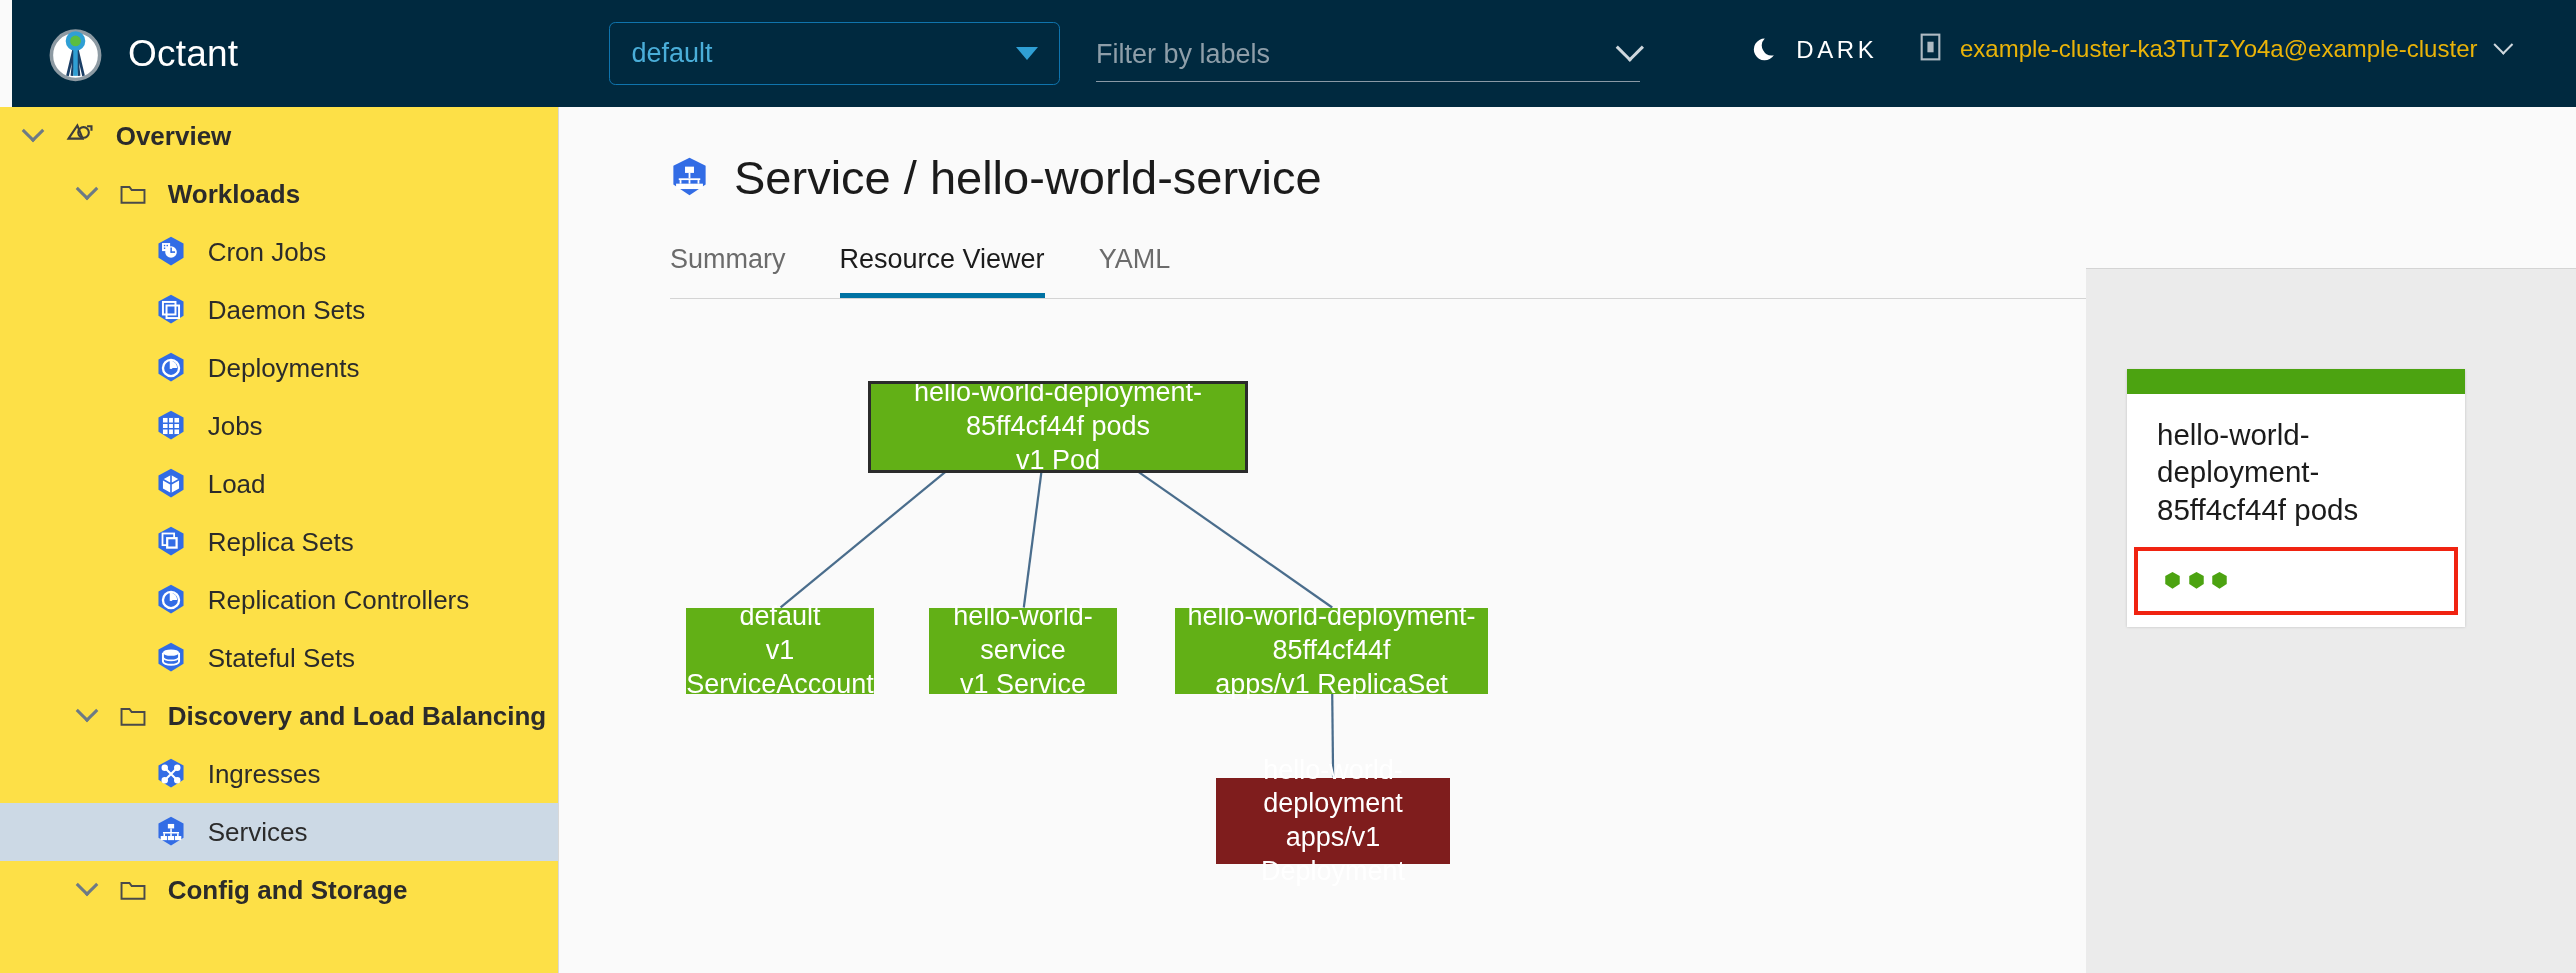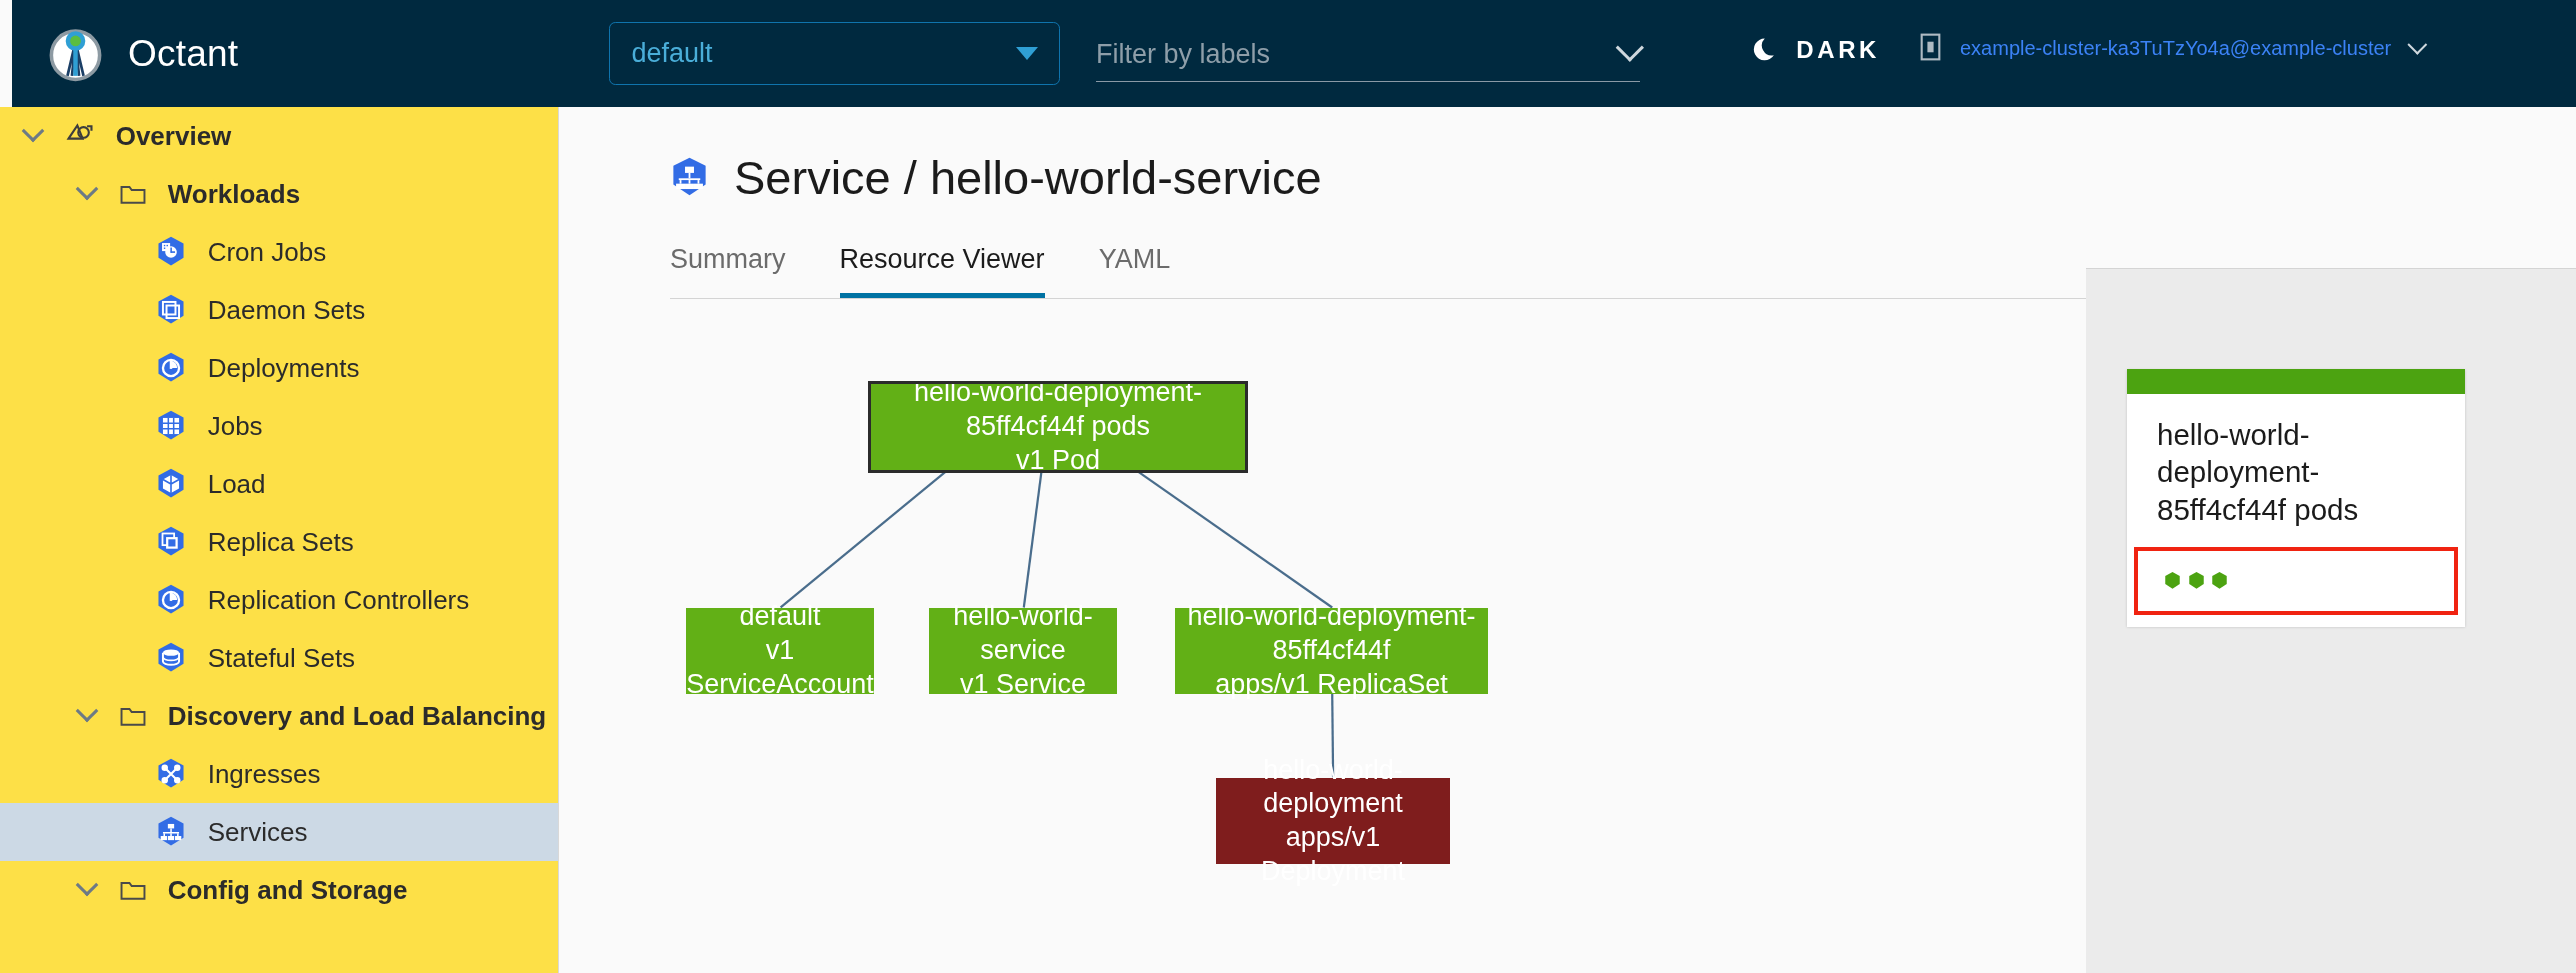--- a/index.html
+++ b/index.html
@@ -56,30 +56,30 @@
     border-bottom: 3.6px solid #cfd8de;
     transform: rotate(45deg) translate(-4.5px,-4.5px);
   }
 
   .dark-toggle {
     position: absolute; left: 1741px; top: 34px;
     display: flex; align-items: center; gap: 14.3px;
     cursor: pointer;
   }
   .dark-label {
-    color: #ffffff; font-size: 24px; font-weight: 700;
+    color: #ffffff; font-size: 24px; font-weight: 400;
     letter-spacing: 3.6px;
   }
 
   .cluster-select {
     position: absolute; left: 1905px; top: 32px;
     display: flex; align-items: center; gap: 16px;
     cursor: pointer;
   }
-  .cluster-text { color: #3b82f6; font-size: 20px; }
+  .cluster-text { color: #eab308; font-size: 24px; }
   .cluster-caret {
     width: 14.3px; height: 14.3px;
     border-right: 2.7px solid #cfd8de;
     border-bottom: 2.7px solid #cfd8de;
     transform: rotate(45deg) translateY(-4.5px);
   }
 
   
   #sidebar {
     position: absolute; top: 107px; left: 0;

